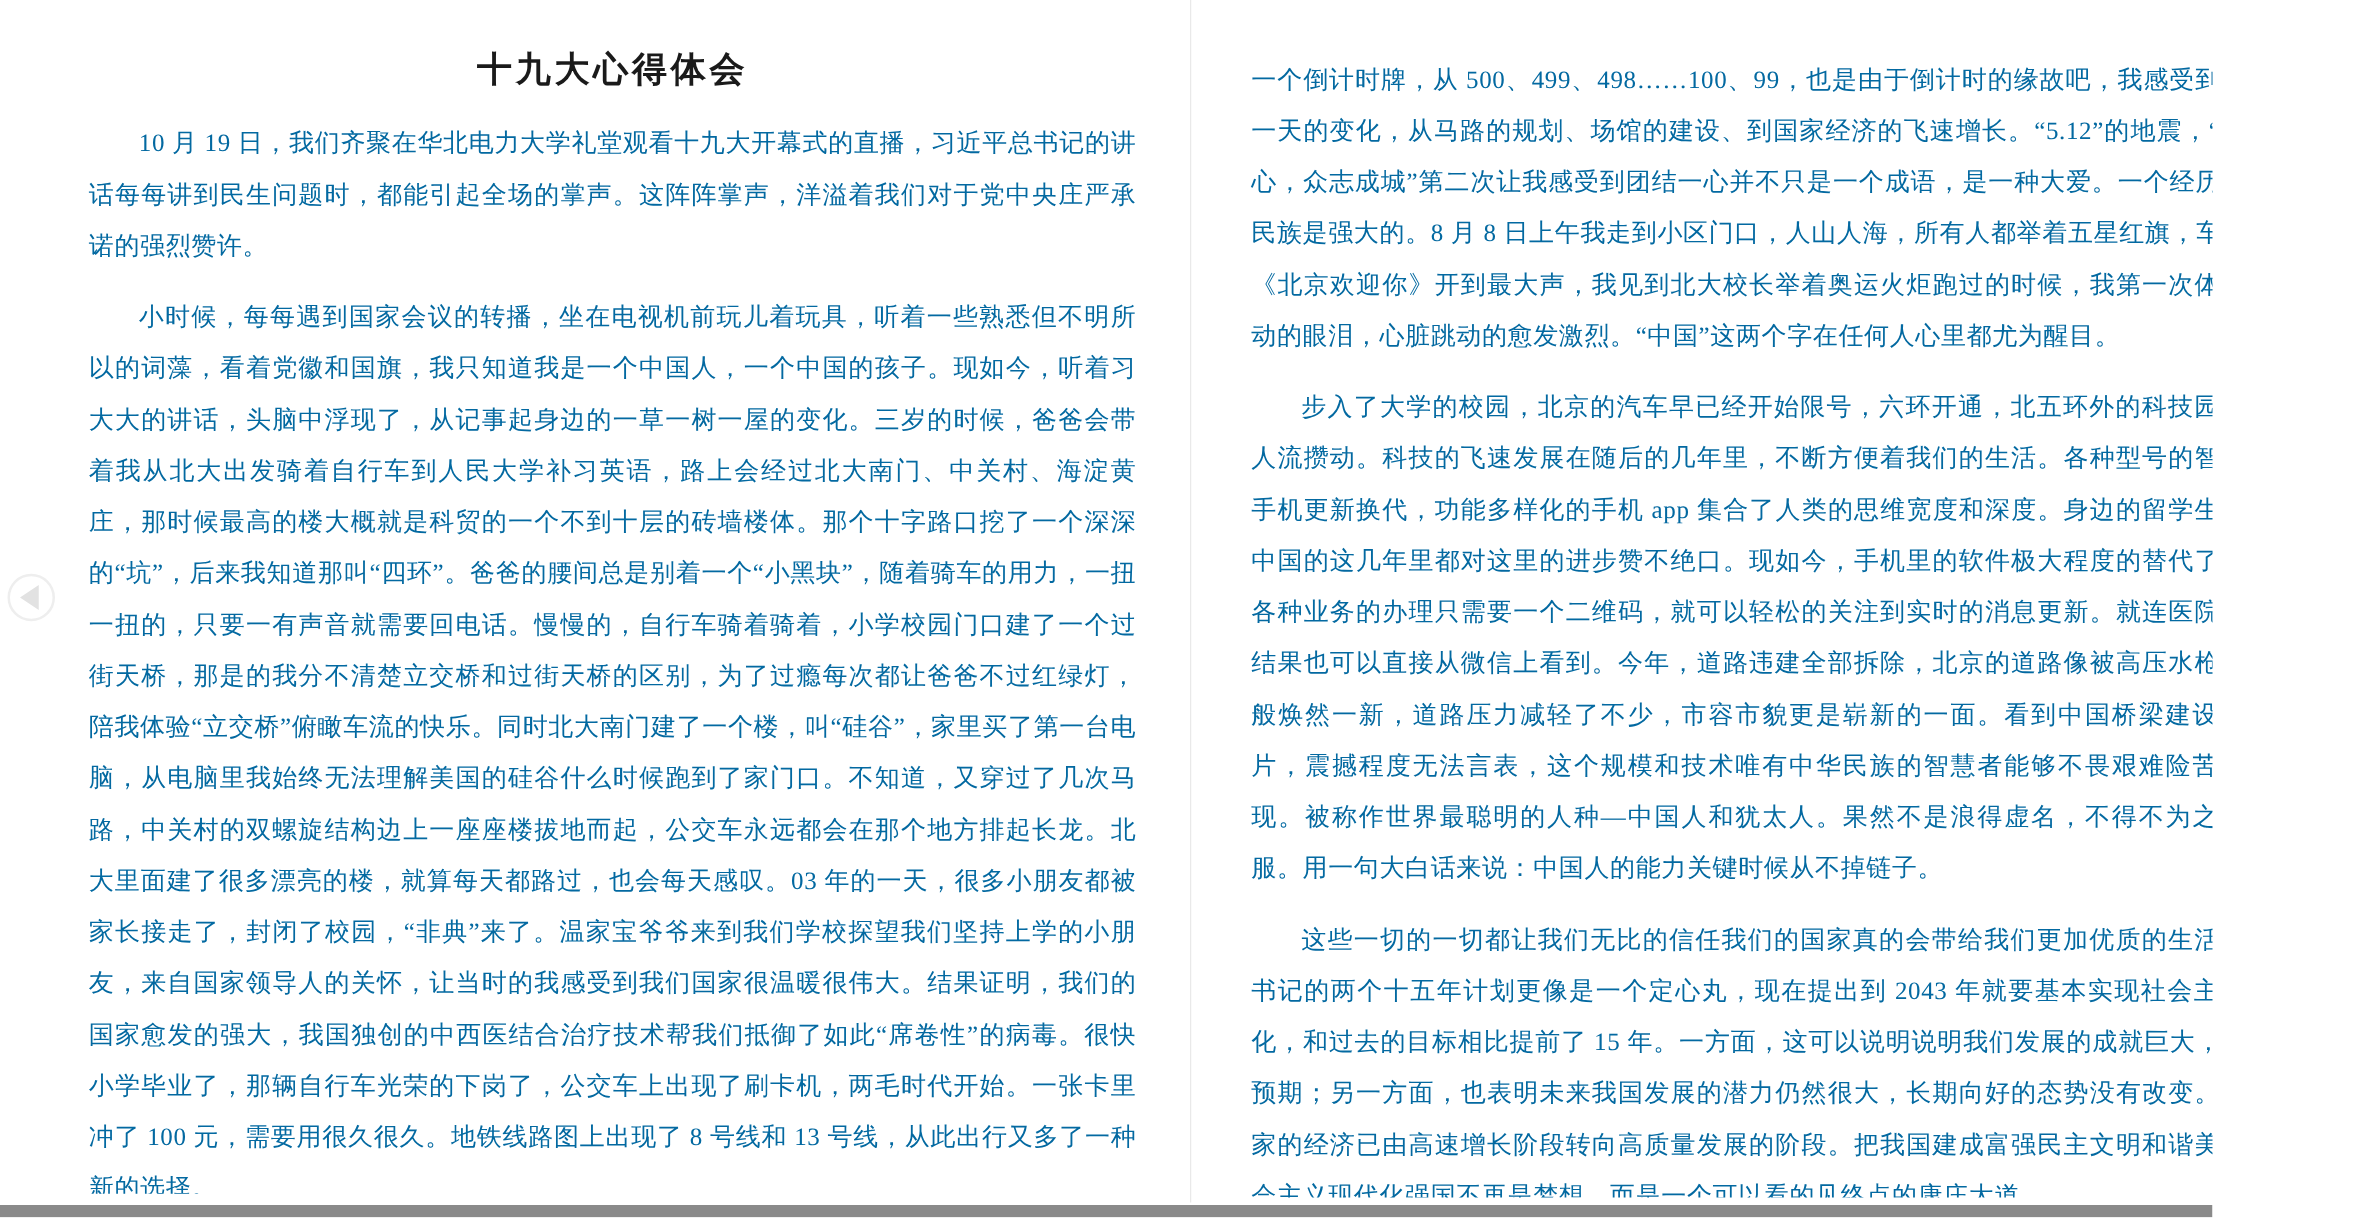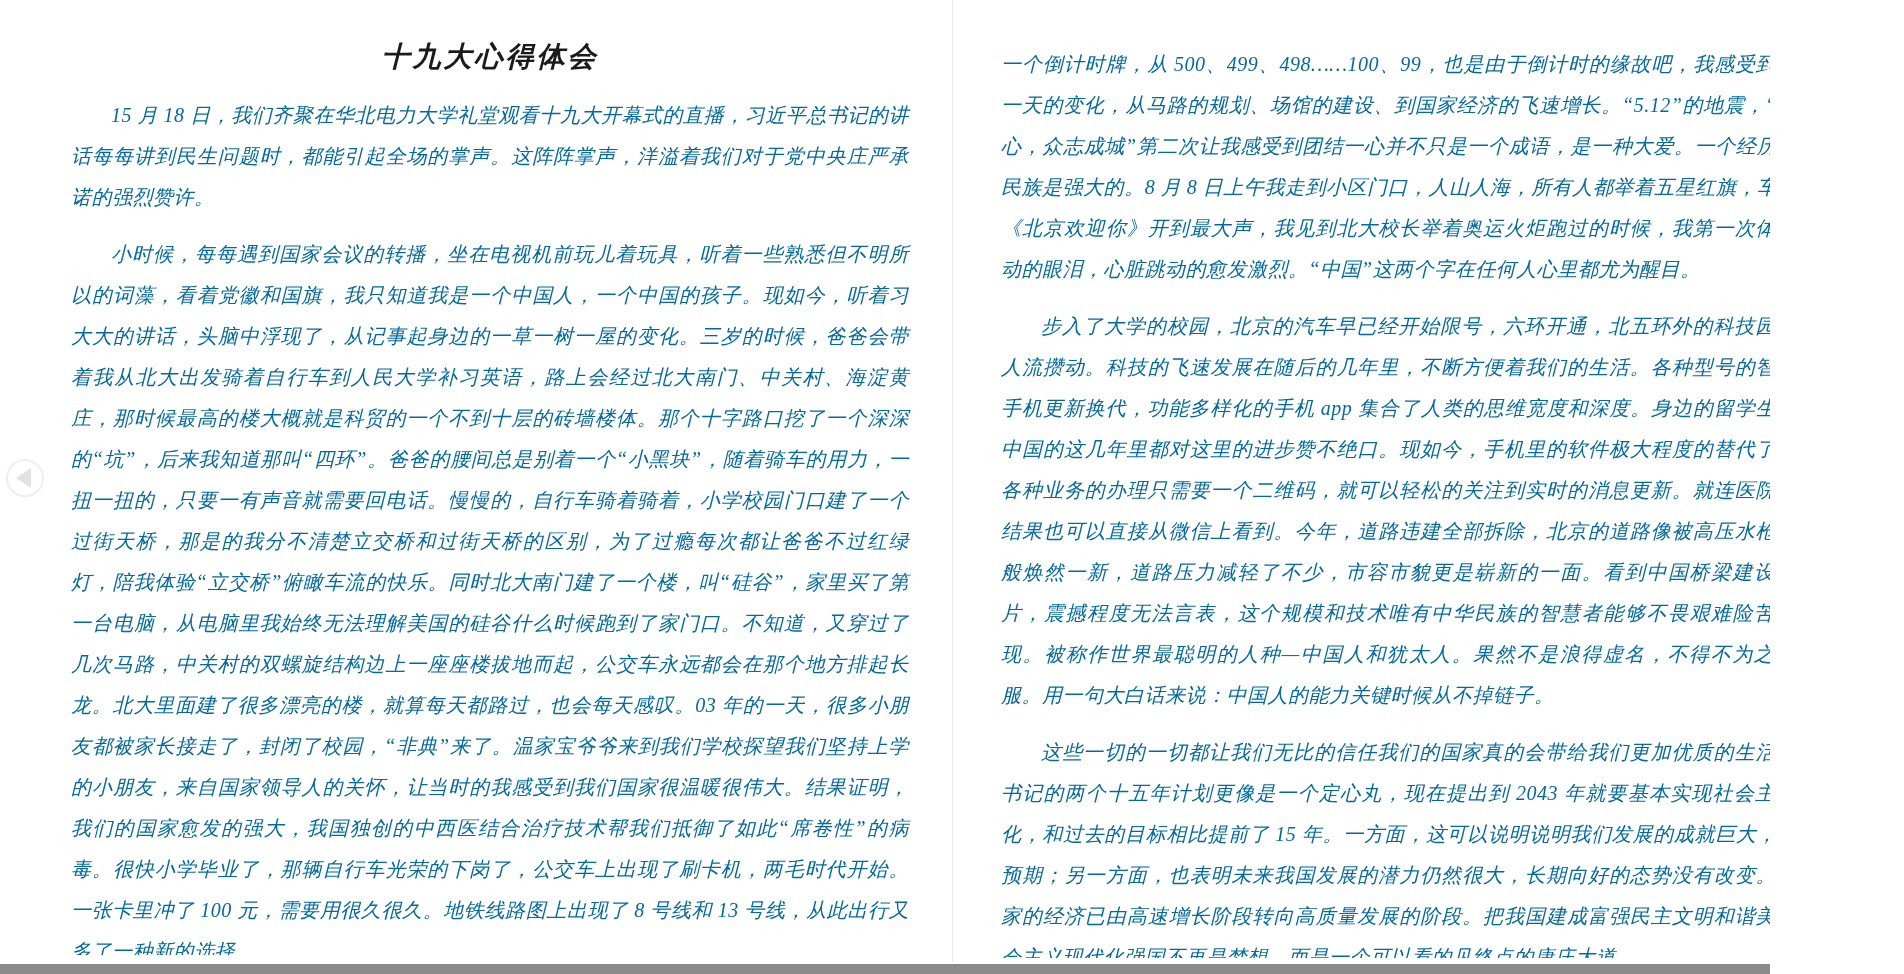--- a/index.html
+++ b/index.html
@@ -3,21 +3,20 @@
 <meta charset="utf-8">
 <style>
   html,body{margin:0;padding:0;background:#ffffff;}
   .screen{
     position:relative;
     width:1770px;height:974px;
     background:#ffffff;
     overflow:hidden;
     font-family:"Liberation Serif", serif;
     color:#212121;
-    font-style:italic;
   }
   .page{
     position:absolute;
     width:870px;
     overflow:hidden;
   }
   .page-left{left:55px;top:28px;height:927px;}
   .page-right{left:985px;top:28px;height:930px;}
   .doc-title{
     margin:8px 0 17px 0;
@@ -79,21 +78,21 @@
     background:#8a8a8a;
   }
 </style>
 </head>
 <body>
 
 <div class="screen">
 
   <div class="page page-left">
     <h1 class="doc-title">十九大心得体会</h1>
-    <p class="para indent">15 月 18 日，我们齐聚在华北电力大学礼堂观看十九大开幕式的直播，习近平总书记的讲话每每讲到民生问题时，都能引起全场的掌声。这阵阵掌声，洋溢着我们对于党中央庄严承诺的强烈赞许。</p>
+    <p class="para indent">10 月 19 日，我们齐聚在华北电力大学礼堂观看十九大开幕式的直播，习近平总书记的讲话每每讲到民生问题时，都能引起全场的掌声。这阵阵掌声，洋溢着我们对于党中央庄严承诺的强烈赞许。</p>
     <p class="para indent">小时候，每每遇到国家会议的转播，坐在电视机前玩儿着玩具，听着一些熟悉但不明所以的词藻，看着党徽和国旗，我只知道我是一个中国人，一个中国的孩子。现如今，听着习大大的讲话，头脑中浮现了，从记事起身边的一草一树一屋的变化。三岁的时候，爸爸会带着我从北大出发骑着自行车到人民大学补习英语，路上会经过北大南门、中关村、海淀黄庄，那时候最高的楼大概就是科贸的一个不到十层的砖墙楼体。那个十字路口挖了一个深深的“坑”，后来我知道那叫“四环”。爸爸的腰间总是别着一个“小黑块”，随着骑车的用力，一扭一扭的，只要一有声音就需要回电话。慢慢的，自行车骑着骑着，小学校园门口建了一个过街天桥，那是的我分不清楚立交桥和过街天桥的区别，为了过瘾每次都让爸爸不过红绿灯，陪我体验“立交桥”俯瞰车流的快乐。同时北大南门建了一个楼，叫“硅谷”，家里买了第一台电脑，从电脑里我始终无法理解美国的硅谷什么时候跑到了家门口。不知道，又穿过了几次马路，中关村的双螺旋结构边上一座座楼拔地而起，公交车永远都会在那个地方排起长龙。北大里面建了很多漂亮的楼，就算每天都路过，也会每天感叹。03 年的一天，很多小朋友都被家长接走了，封闭了校园，“非典”来了。温家宝爷爷来到我们学校探望我们坚持上学的小朋友，来自国家领导人的关怀，让当时的我感受到我们国家很温暖很伟大。结果证明，我们的国家愈发的强大，我国独创的中西医结合治疗技术帮我们抵御了如此“席卷性”的病毒。很快小学毕业了，那辆自行车光荣的下岗了，公交车上出现了刷卡机，两毛时代开始。一张卡里冲了 100 元，需要用很久很久。地铁线路图上出现了 8 号线和 13 号线，从此出行又多了一种新的选择。</p>
     <p class="para indent">08 年始终是我记忆犹新，历历在目的一年。由于上学的缘故，每天依旧会经过中关村，那里有</p>
   </div>
 
   <div class="page-divider"></div>
 
   <div class="page page-right">
     <p class="para first-gap">一个倒计时牌，从 500、499、498……100、99，也是由于倒计时的缘故吧，我感受到周围每一天的变化，从马路的规划、场馆的建设、到国家经济的飞速增长。“5.12”的地震，“万众一心，众志成城”第二次让我感受到团结一心并不只是一个成语，是一种大爱。一个经历磨难的民族是强大的。8 月 8 日上午我走到小区门口，人山人海，所有人都举着五星红旗，车子里把《北京欢迎你》开到最大声，我见到北大校长举着奥运火炬跑过的时候，我第一次体会到激动的眼泪，心脏跳动的愈发激烈。“中国”这两个字在任何人心里都尤为醒目。</p>
     <p class="para indent">步入了大学的校园，北京的汽车早已经开始限号，六环开通，北五环外的科技园早高峰人流攒动。科技的飞速发展在随后的几年里，不断方便着我们的生活。各种型号的智能触屏手机更新换代，功能多样化的手机 app 集合了人类的思维宽度和深度。身边的留学生在来到中国的这几年里都对这里的进步赞不绝口。现如今，手机里的软件极大程度的替代了现金，各种业务的办理只需要一个二维码，就可以轻松的关注到实时的消息更新。就连医院的检查结果也可以直接从微信上看到。今年，道路违建全部拆除，北京的道路像被高压水枪清理过般焕然一新，道路压力减轻了不少，市容市貌更是崭新的一面。看到中国桥梁建设的纪录片，震撼程度无法言表，这个规模和技术唯有中华民族的智慧者能够不畏艰难险苦最终实现。被称作世界最聪明的人种—中国人和犹太人。果然不是浪得虚名，不得不为之叹服折服。用一句大白话来说：中国人的能力关键时候从不掉链子。</p>
     <p class="para indent">这些一切的一切都让我们无比的信任我们的国家真的会带给我们更加优质的生活，习总书记的两个十五年计划更像是一个定心丸，现在提出到 2043 年就要基本实现社会主义现代化，和过去的目标相比提前了 15 年。一方面，这可以说明说明我们发展的成就巨大，超出了预期；另一方面，也表明未来我国发展的潜力仍然很大，长期向好的态势没有改变。我们国家的经济已由高速增长阶段转向高质量发展的阶段。把我国建成富强民主文明和谐美丽的社会主义现代化强国不再是梦想，而是一个可以看的见终点的康庄大道。</p>

